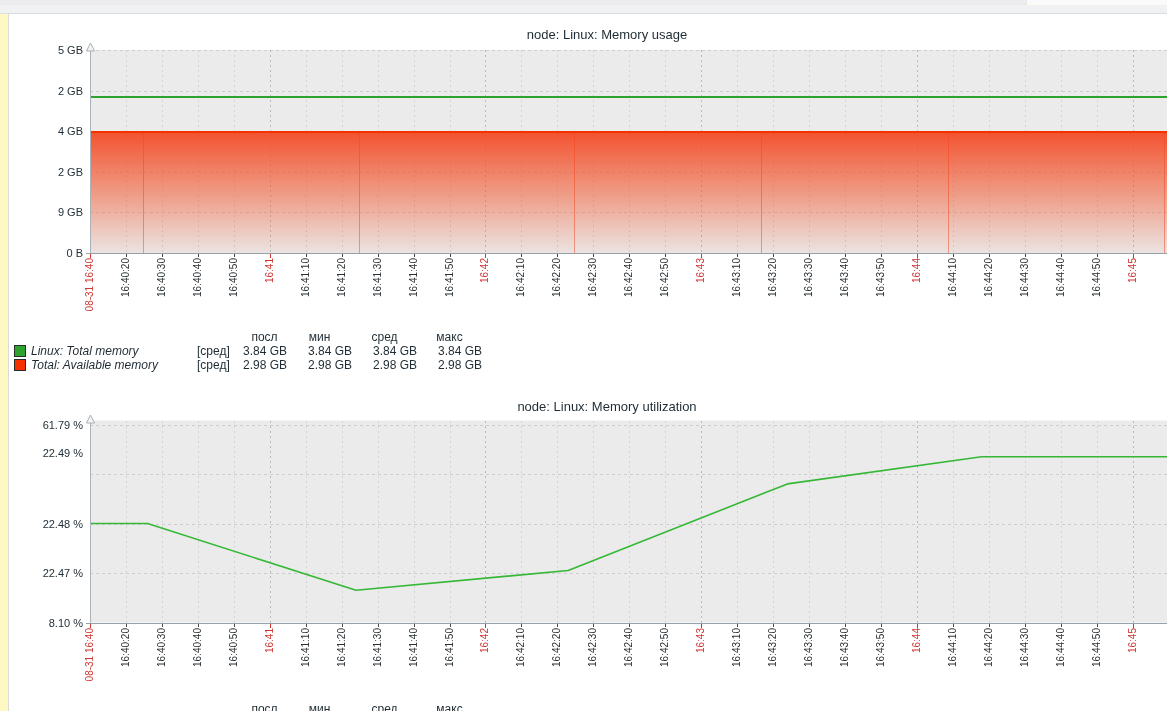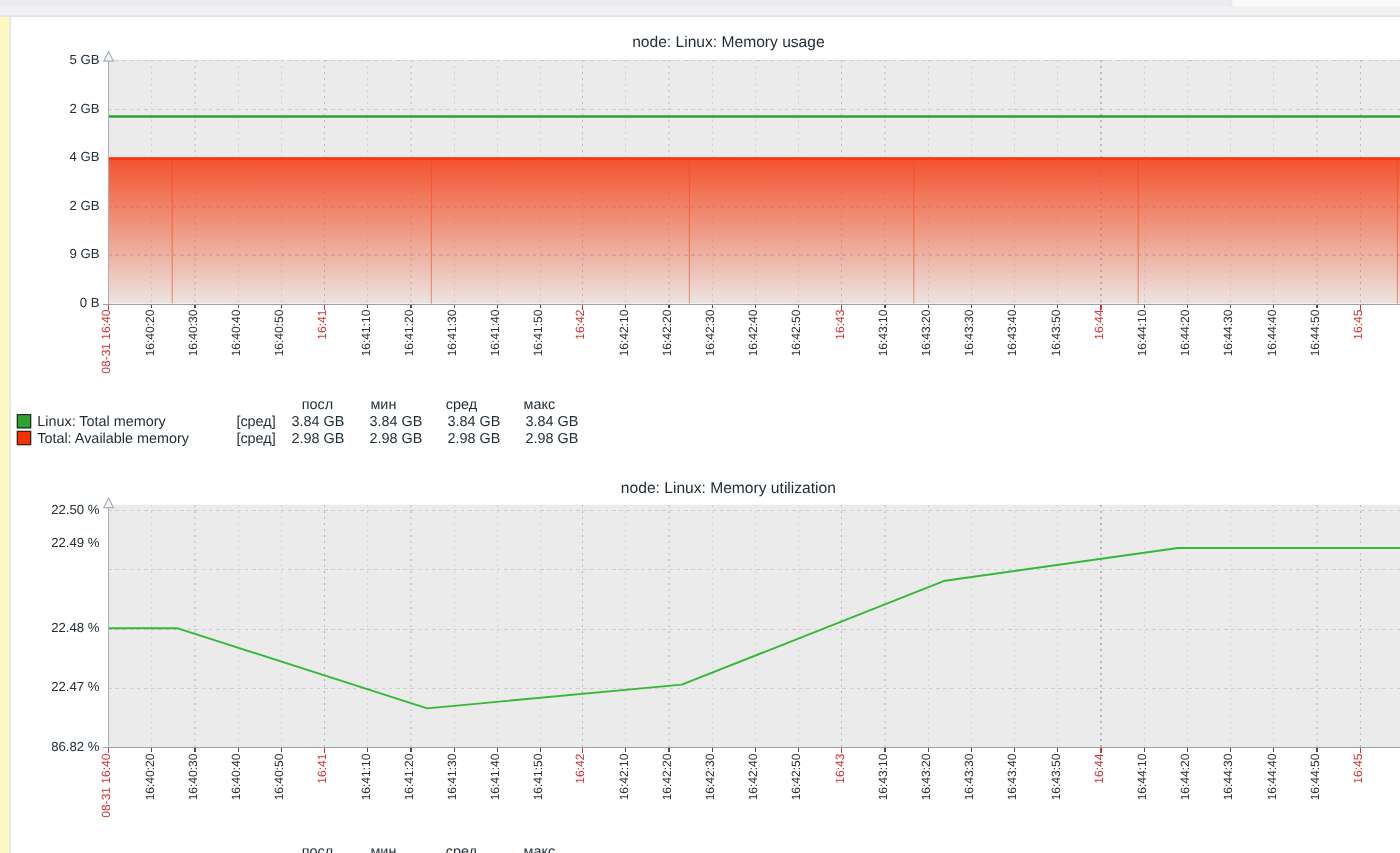--- a/index.html
+++ b/index.html
@@ -16,21 +16,21 @@
   .chart-title{position:absolute;left:0;width:1214px;text-align:center;
                font-size:13px;color:#1f2c33;}
   .ylabel{position:absolute;width:58px;text-align:right;font-size:11px;color:#233038;}
   .xlabel{position:absolute;writing-mode:vertical-rl;transform:rotate(180deg);
           font-size:10px;line-height:12px;color:#2b3135;white-space:nowrap;}
   .xlabel.red{color:#cf3632;}
   .legend{position:absolute;left:14px;font-size:12px;color:#1f2c33;}
   .lrow{height:14px;display:flex;align-items:center;}
   .c-sw{width:17px;display:flex;align-items:center;}
   .swatch{display:inline-block;width:10px;height:10px;border:1px solid #2b2b2b;}
-  .c-label{width:166px;}
+  .c-label{width:166px;font-style:italic;}
   .c-func{width:45px;}
   .c-v{text-align:right;}
   .c-v1{width:45px;}
   .c-v2,.c-v3,.c-v4{width:65px;}
   .lhead .c-v{text-align:center;}
   svg{position:absolute;left:0;top:0;}
 </style>
 </head>
 <body>
 
@@ -260,25 +260,25 @@
       <div class="xlabel" style="left: 802.5px; top: 628px;">16:43:30</div>
       <div class="xlabel" style="left: 838.5px; top: 628px;">16:43:40</div>
       <div class="xlabel" style="left: 874.5px; top: 628px;">16:43:50</div>
       <div class="xlabel red" style="left: 910.5px; top: 628px;">16:44</div>
       <div class="xlabel" style="left: 946.5px; top: 628px;">16:44:10</div>
       <div class="xlabel" style="left: 982.5px; top: 628px;">16:44:20</div>
       <div class="xlabel" style="left: 1018.5px; top: 628px;">16:44:30</div>
       <div class="xlabel" style="left: 1054.5px; top: 628px;">16:44:40</div>
       <div class="xlabel" style="left: 1090.5px; top: 628px;">16:44:50</div>
       <div class="xlabel red" style="left: 1126.5px; top: 628px;">16:45</div>
-      <div class="ylabel" style="left: 25px; top: 616.5px;">86.82 %</div>
+      <div class="ylabel" style="left: 25px; top: 616.5px;">8.10 %</div>
       <div class="ylabel" style="left: 25px; top: 567px;">22.47 %</div>
       <div class="ylabel" style="left: 25px; top: 517.5px;">22.48 %</div>
       <div class="ylabel" style="left: 25px; top: 447px;">22.49 %</div>
-      <div class="ylabel" style="left: 25px; top: 418.5px;">22.50 %</div>
+      <div class="ylabel" style="left: 25px; top: 418.5px;">61.79 %</div>
     </div>
 
   <div class="legend" style="top:330px">
     <div class="lrow lhead">
       <span class="c-sw"></span>
         <span class="c-label"></span>
         <span class="c-func"></span>
       <span class="c-v c-v1">посл</span>
       <span class="c-v c-v2">мин</span>
       <span class="c-v c-v3">сред</span>

